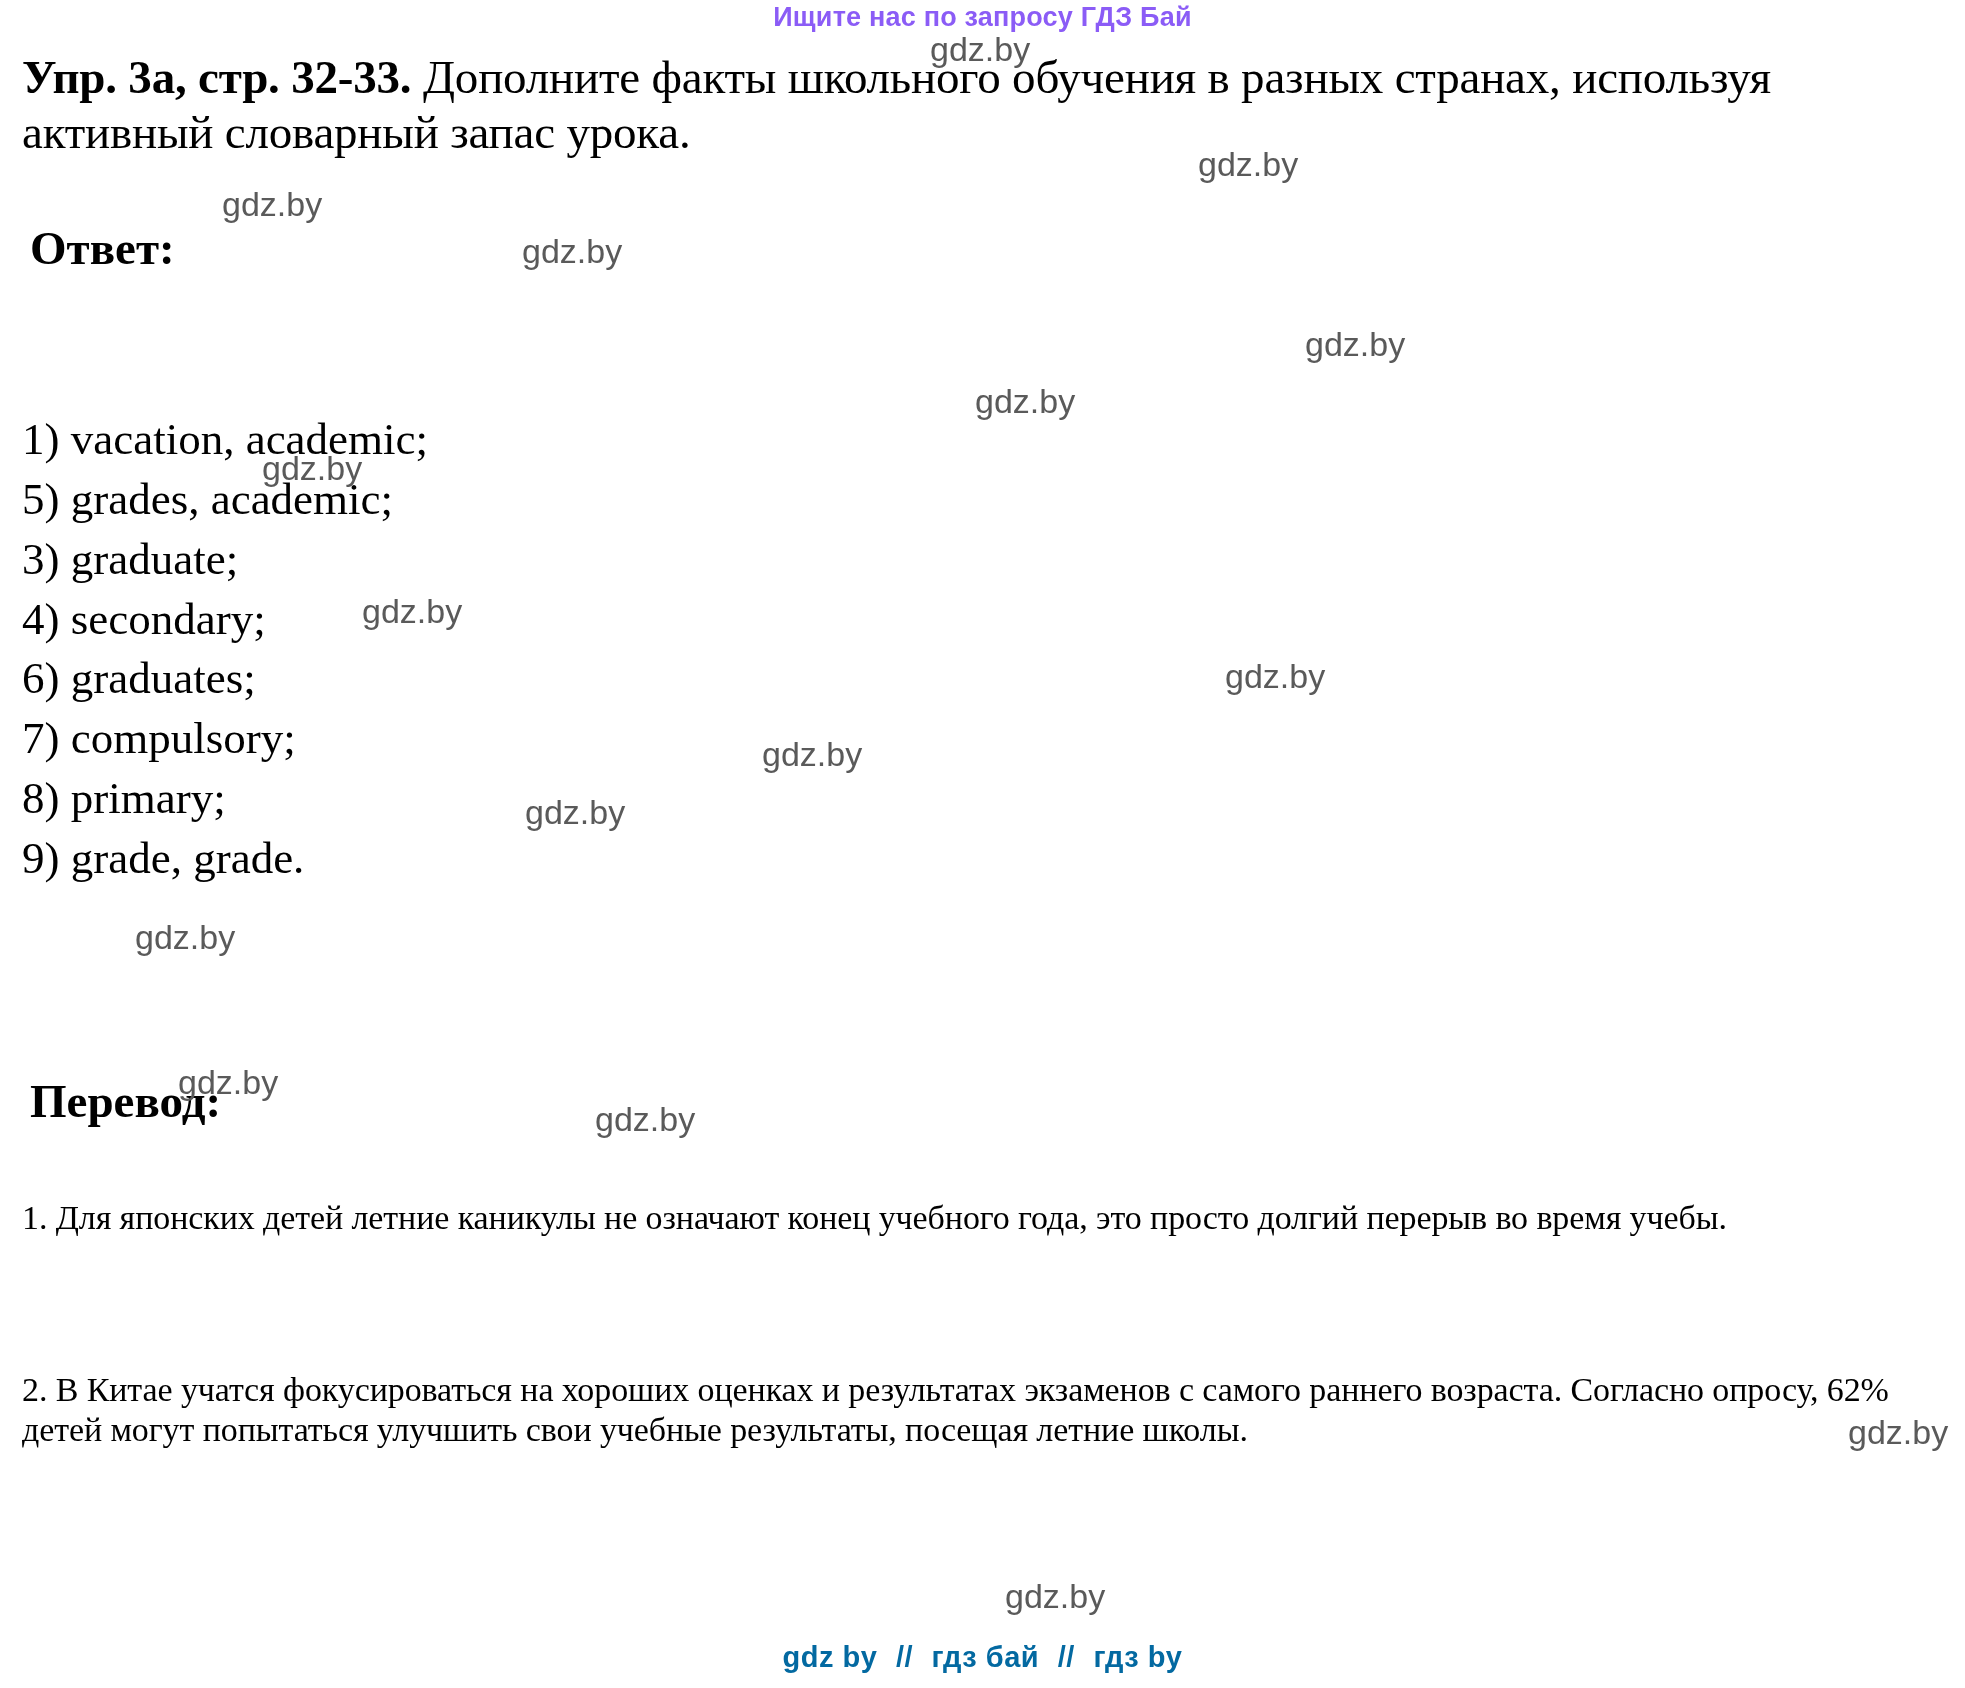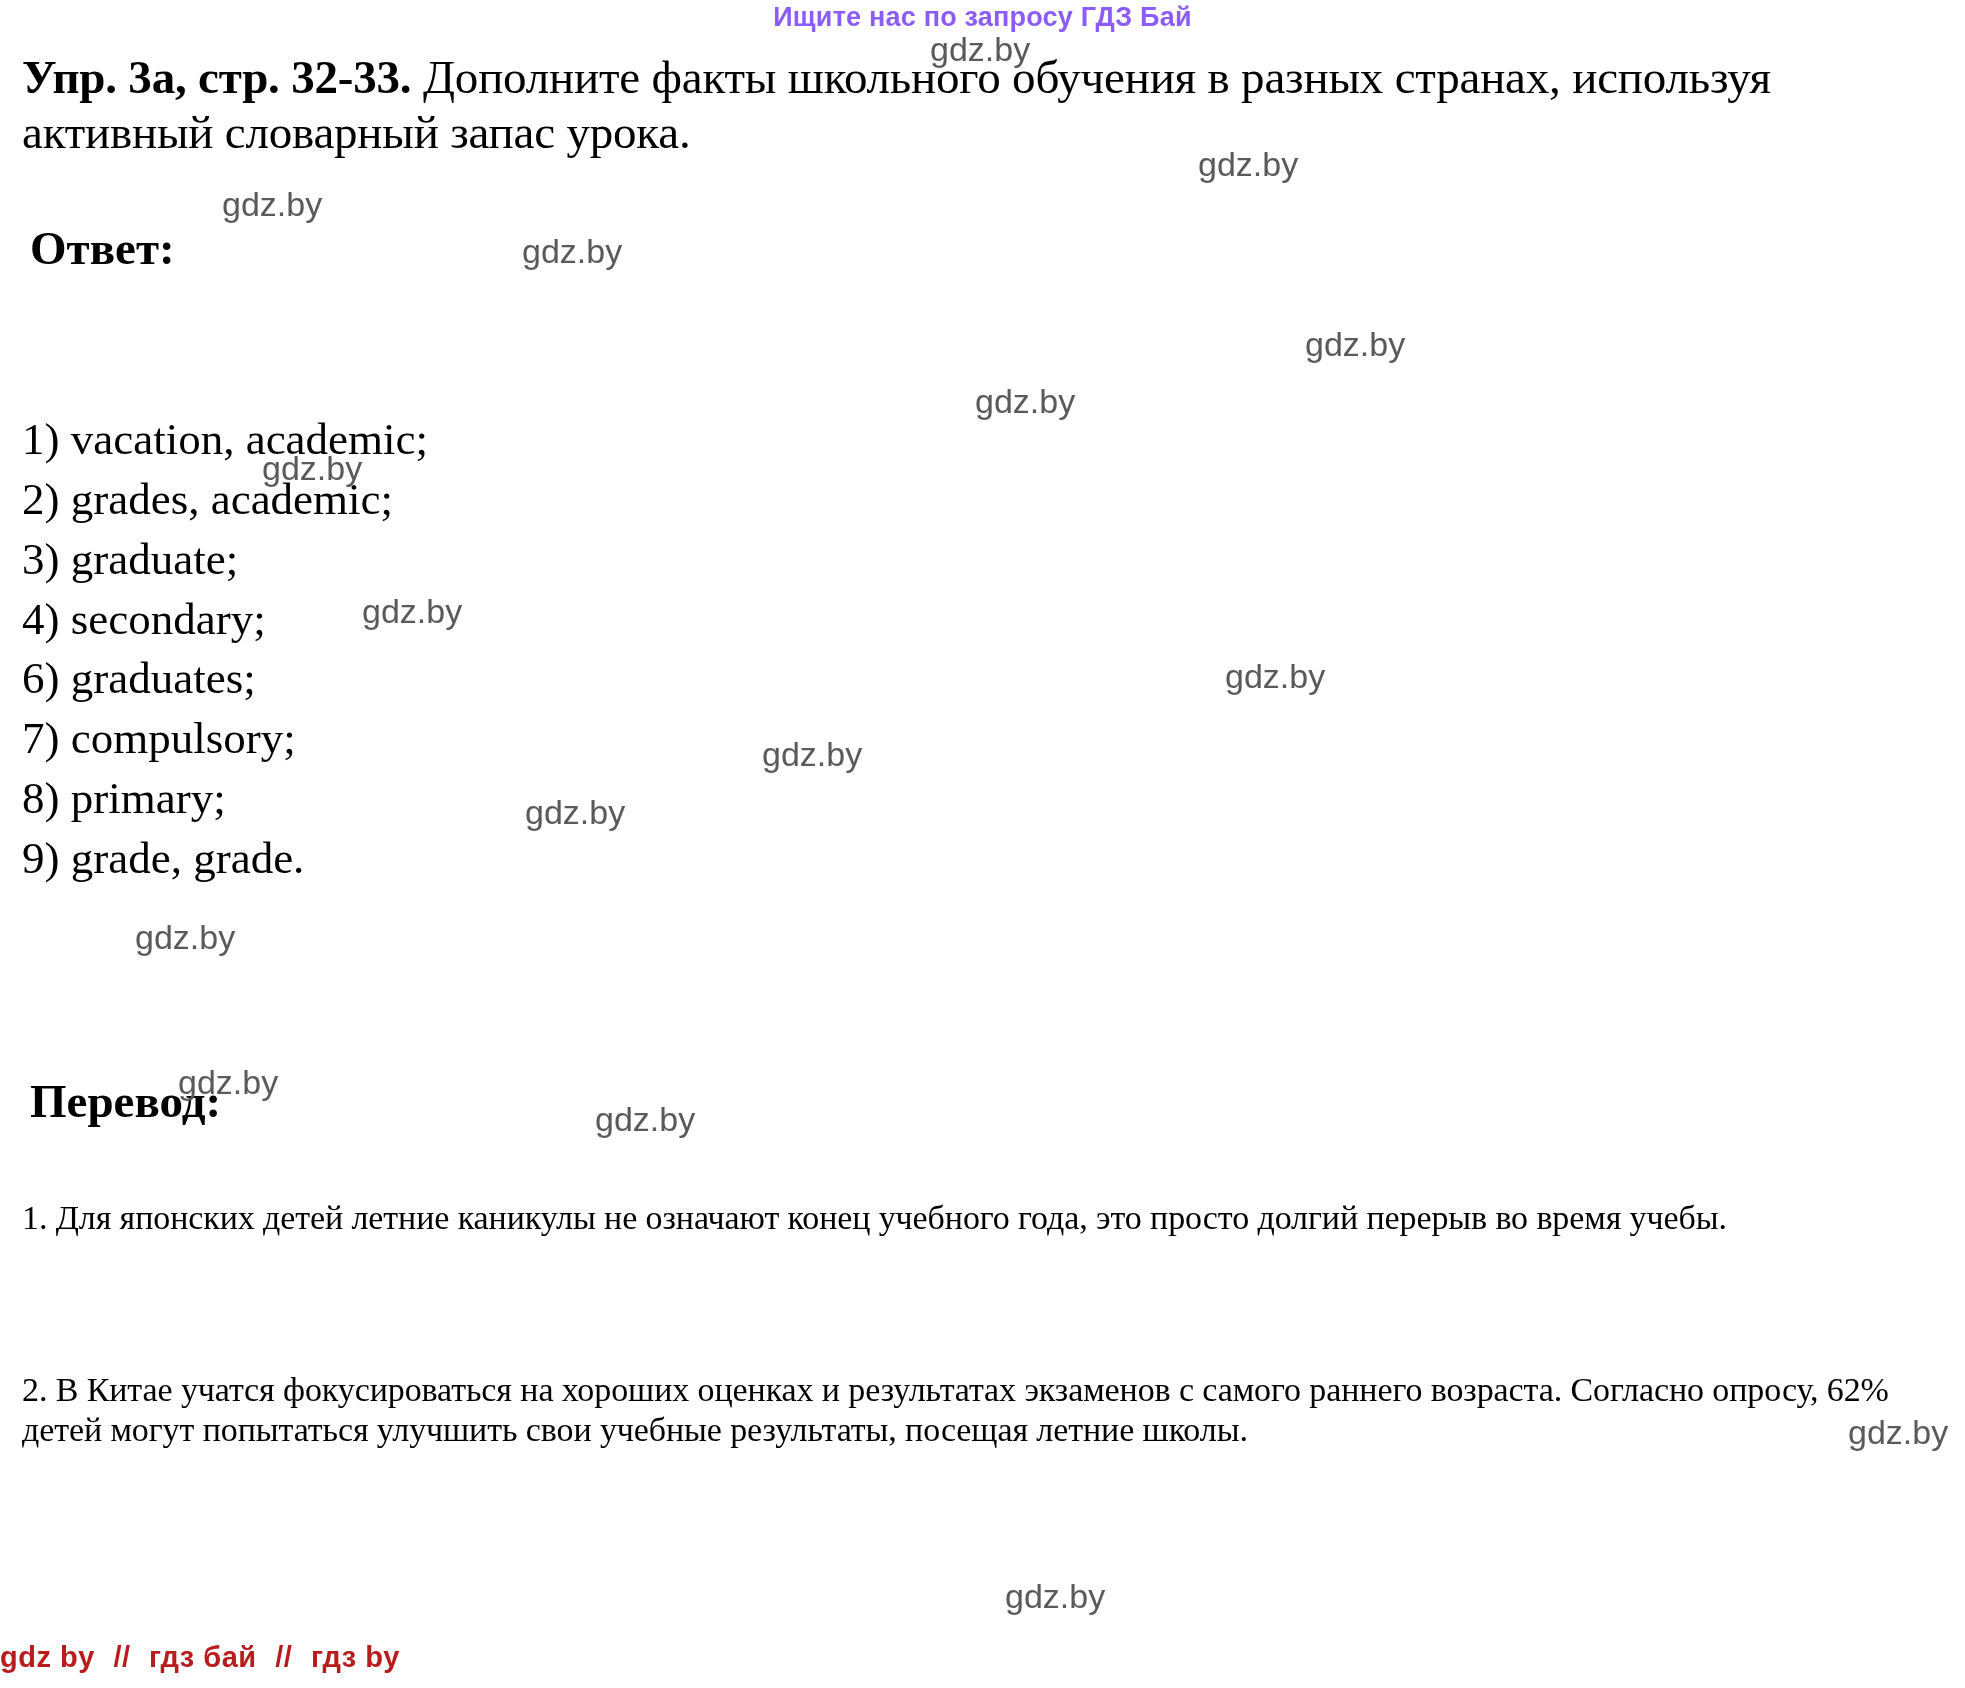--- a/index.html
+++ b/index.html
@@ -90,44 +90,44 @@
     pointer-events: none;
     user-select: none;
   }
 
   
   .footer-links {
     position: absolute;
     bottom: 14px;
     left: 0;
     width: 100%;
-    text-align: left;
+    text-align: center;
     font-family: "Liberation Sans", "DejaVu Sans", sans-serif;
     font-size: 29px;
     font-weight: 700;
-    color: #b91c1c;
+    color: #0369a1;
     white-space: nowrap;
     letter-spacing: 0.5px;
   }
   .footer-links .sep { padding: 0 10px; }
 </style>
 </head>
 <body>
 
 <div class="promo-bar">Ищите нас по запросу ГДЗ Бай</div>
 
 <div class="doc">
 
   <p class="task-heading pos" style="left:0; top:0; width:1860px;"><span class="lead">Упр. 3a, стр. 32-33.</span><span> Дополните факты школьного обучения в разных странах, используя активный словарный запас урока.</span></p>
 
   <div class="section-label pos" style="left:0; top:165px;">Ответ:</div>
 
   <ul class="answer-block pos" style="left:0; top:360px;">
     <li>1) vacation, academic;</li>
-    <li>2) grades, academic;</li>
+    <li>5) grades, academic;</li>
     <li>3) graduate;</li>
     <li>4) secondary;</li>
     <li>6) graduates;</li>
     <li>7) compulsory;</li>
     <li>8) primary;</li>
     <li>9) grade, grade.</li>
   </ul>
 
   <div class="section-label pos" style="left:0; top:1018px;">Перевод:</div>
 

